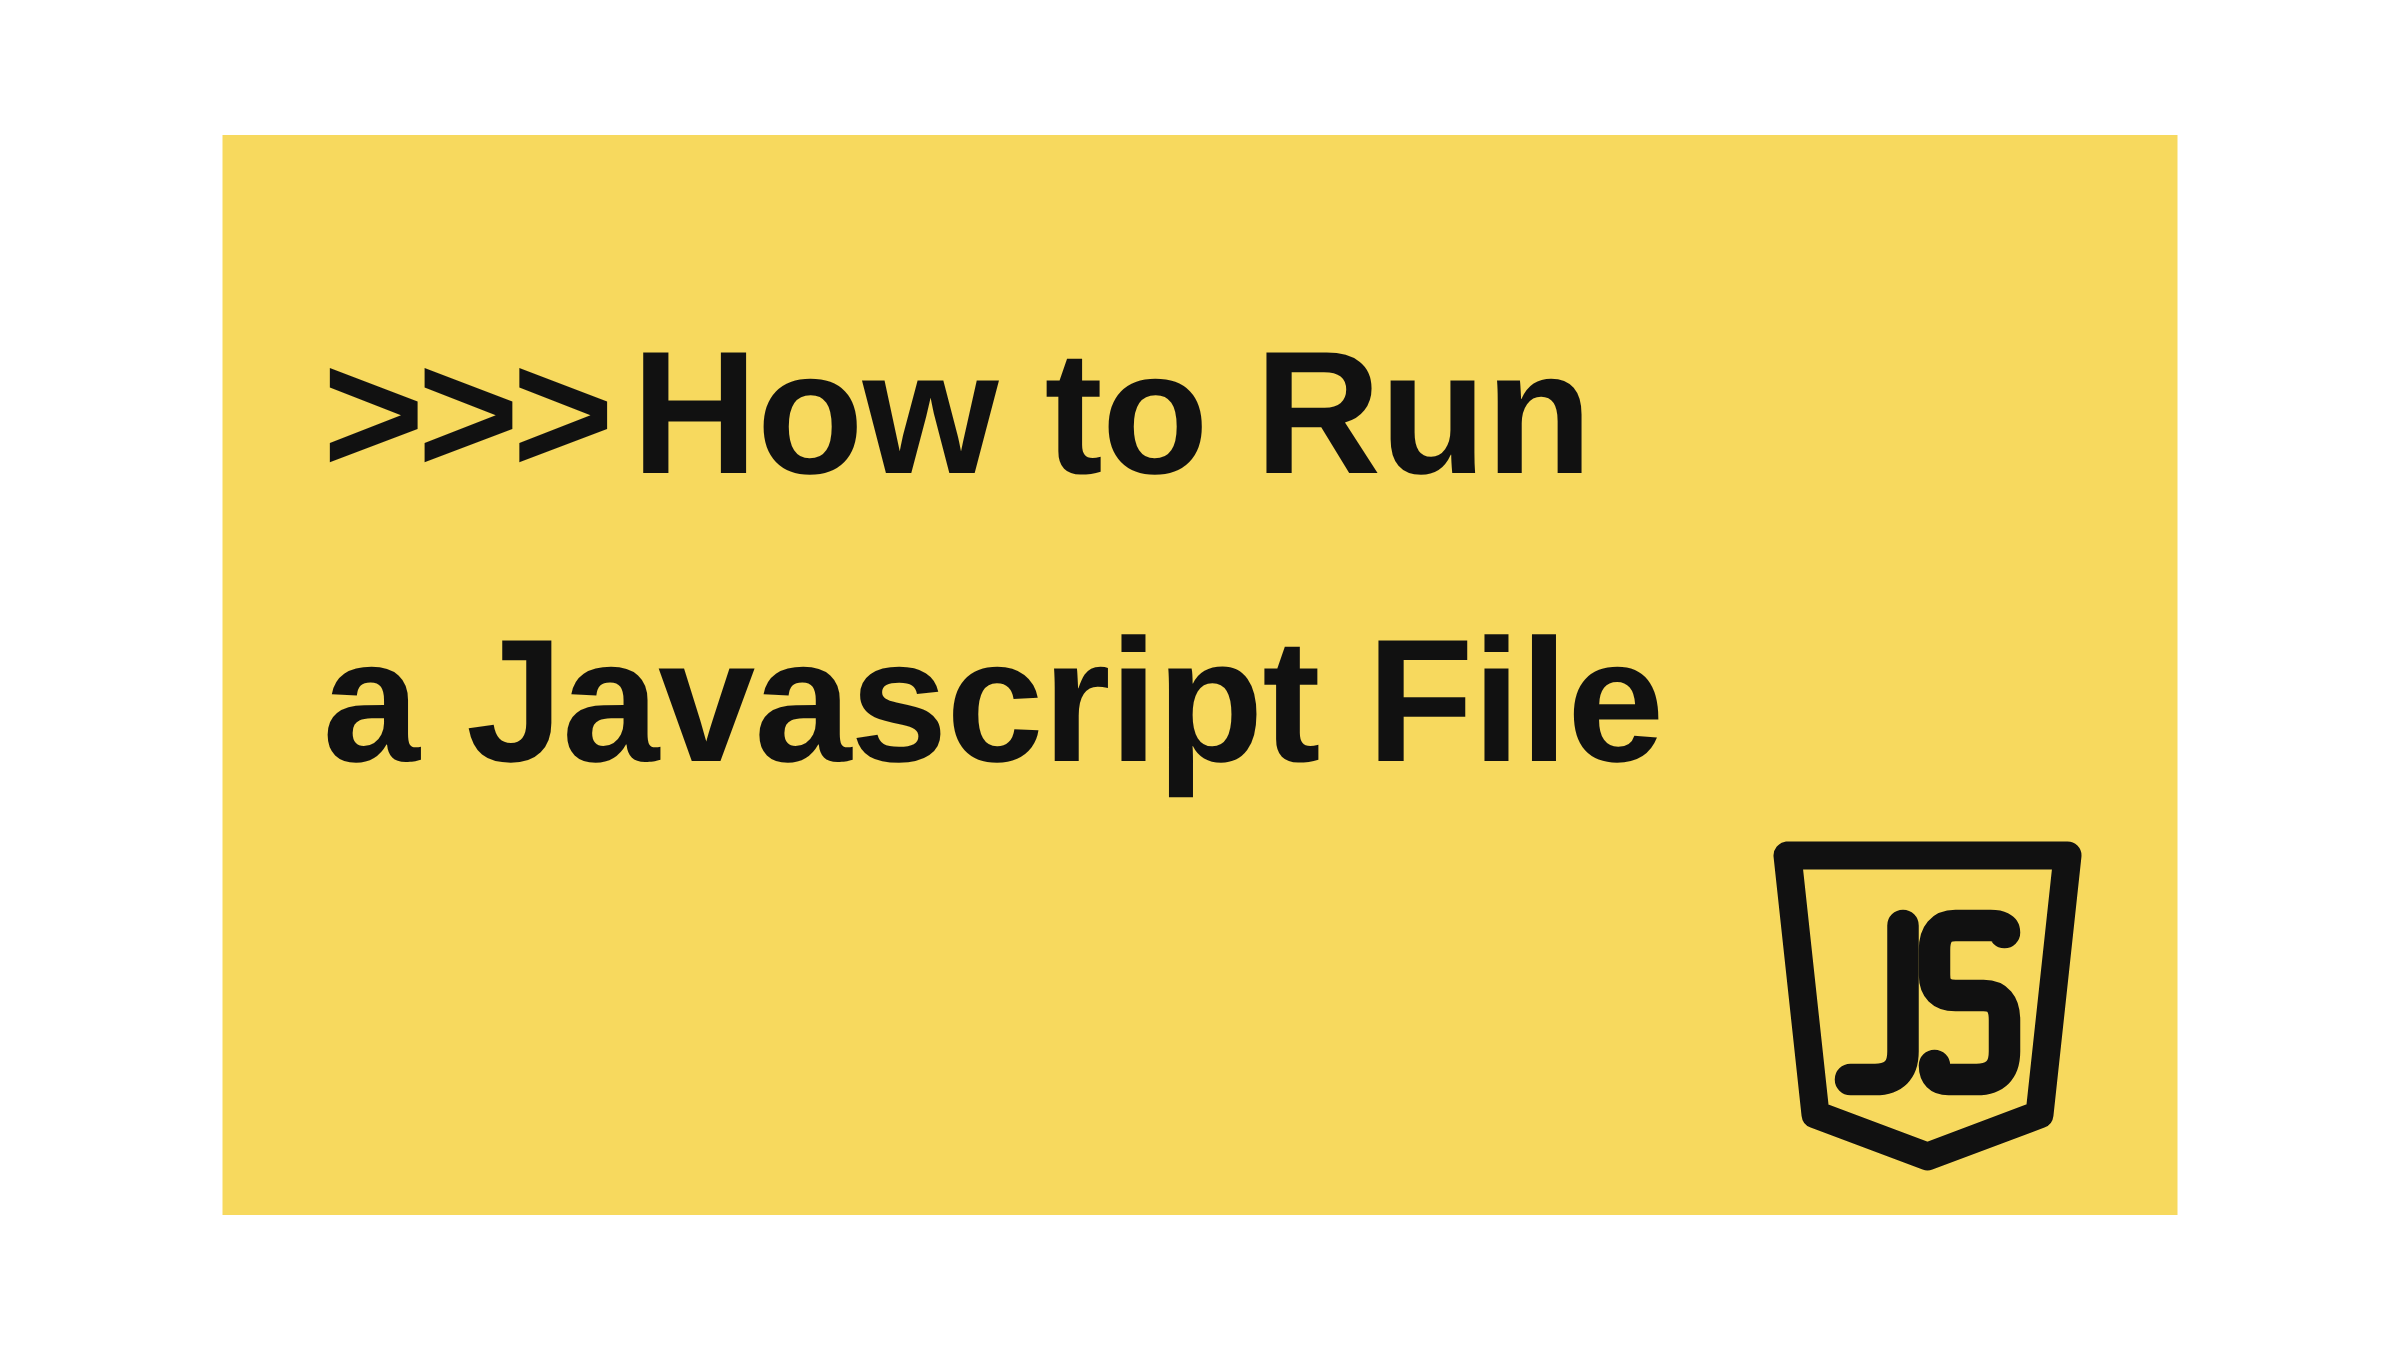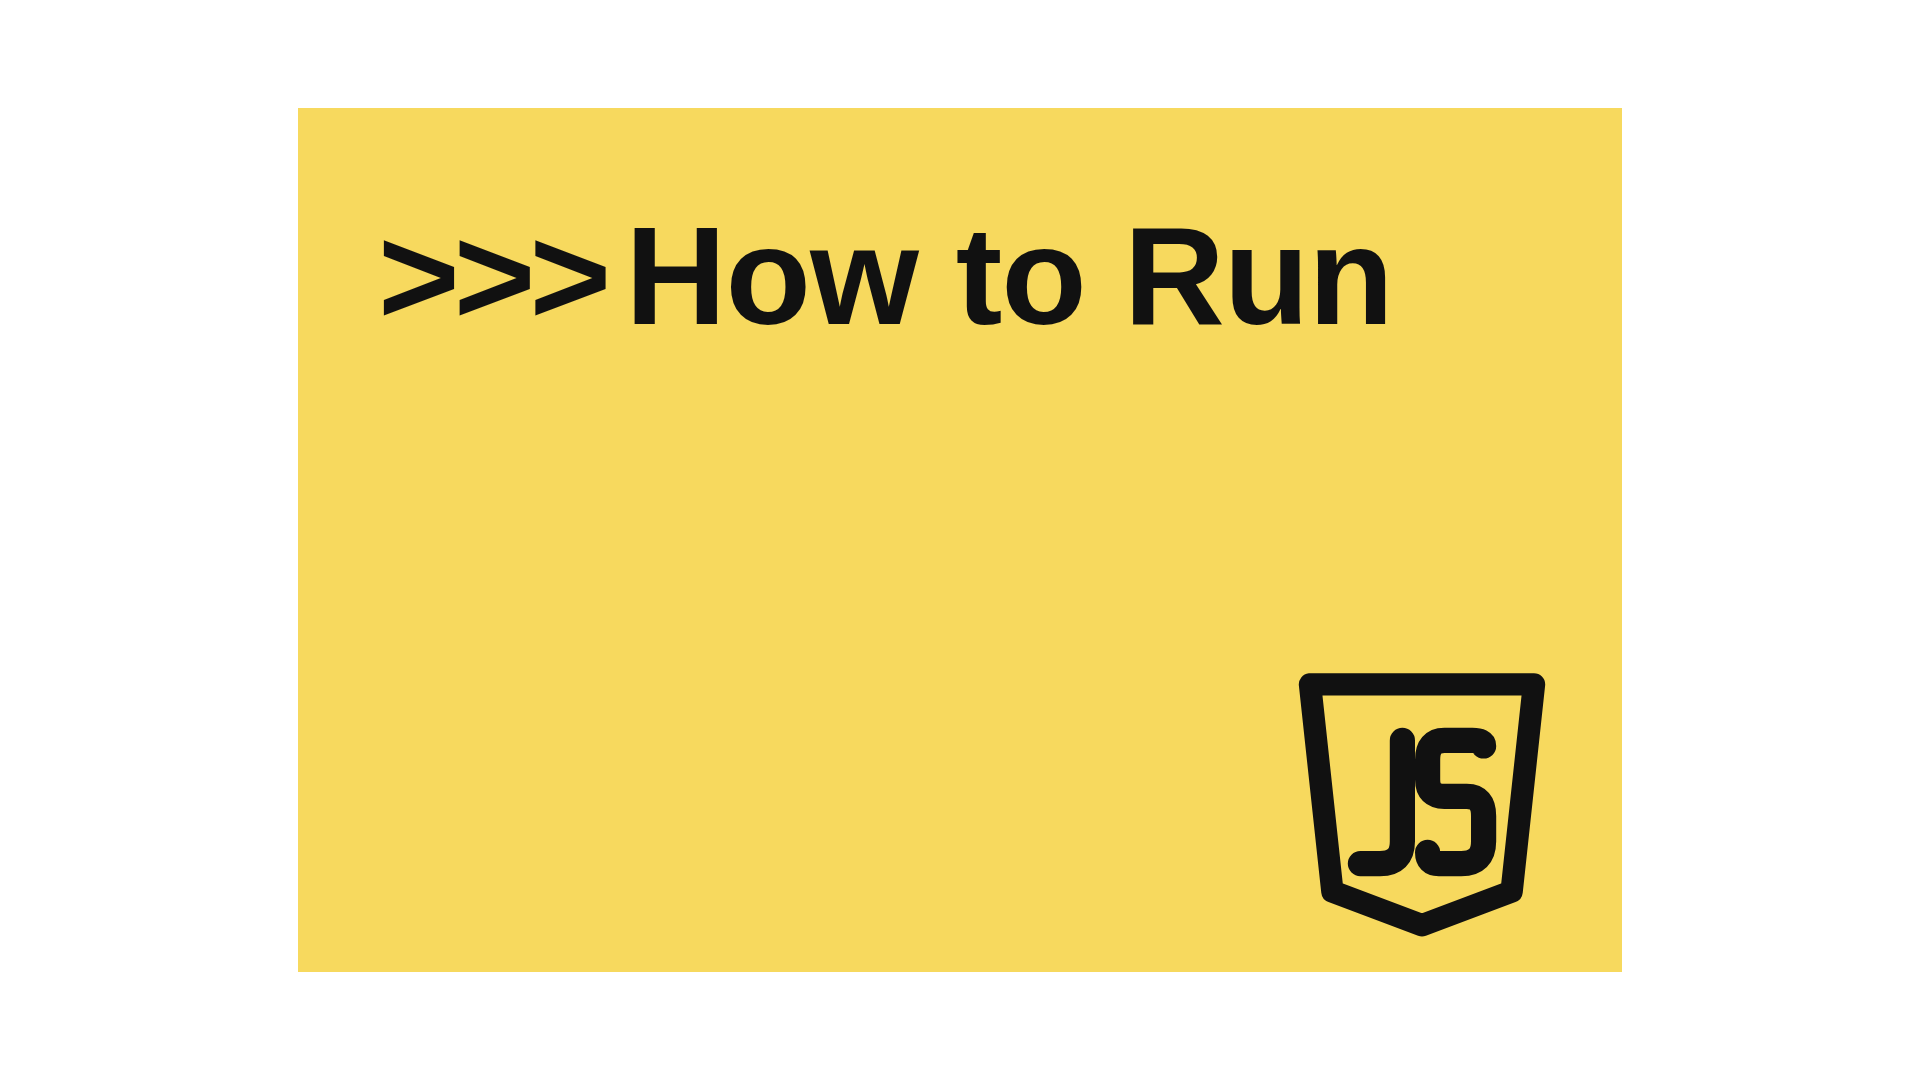--- a/index.html
+++ b/index.html
@@ -10,25 +10,25 @@
     body {
       width: 1920px;
       height: 1080px;
       background: #ffffff;
       display: flex;
       align-items: center;
       justify-content: center;
       font-family: -apple-system, BlinkMacSystemFont, "Segoe UI", Helvetica, Arial, sans-serif;
     }
     .banner {
-      width: 1324px;
+      width: 1564px;
       height: 864px;
       background: #f7d95e;
       position: relative;
-      padding: 52px 80px;
+      padding: 106px 80px;
     }
     .title {
       color: #111111;
       font-size: 140px;
       font-weight: 600;
       line-height: 1.65;
       letter-spacing: -1px;
     }
     .prefix {
       font-weight: 800;
@@ -46,20 +46,21 @@
       width: 100%;
       height: 100%;
     }
   </style>
 </head>
 <body>
 
 <div class="banner">
   <div class="title">
     <span class="prefix">&gt;&gt;&gt;</span><span>How to Run</span><br>
+    <span>a Javascript File</span>
   </div>
   <div class="js-icon">
     <svg viewBox="0 0 100 100" xmlns="http://www.w3.org/2000/svg">
       <path d="M 10 8 L 90 8 L 82 82 L 50 94 L 18 82 Z" fill="none" stroke="#111111" stroke-width="8" stroke-linejoin="round"></path>
       <path d="M 43 28 L 43 64 Q 43 72 35 72 L 28 72" fill="none" stroke="#111111" stroke-width="9" stroke-linecap="round" stroke-linejoin="round"></path>
       <path d="M 72 30 Q 72 28 68 28 L 58 28 Q 52 28 52 35 L 52 42 Q 52 48 58 48 L 66 48 Q 72 48 72 55 L 72 64 Q 72 72 64 72 L 56 72 Q 52 72 52 68" fill="none" stroke="#111111" stroke-width="9" stroke-linecap="round" stroke-linejoin="round"></path>
     </svg>
   </div>
 </div>
 

